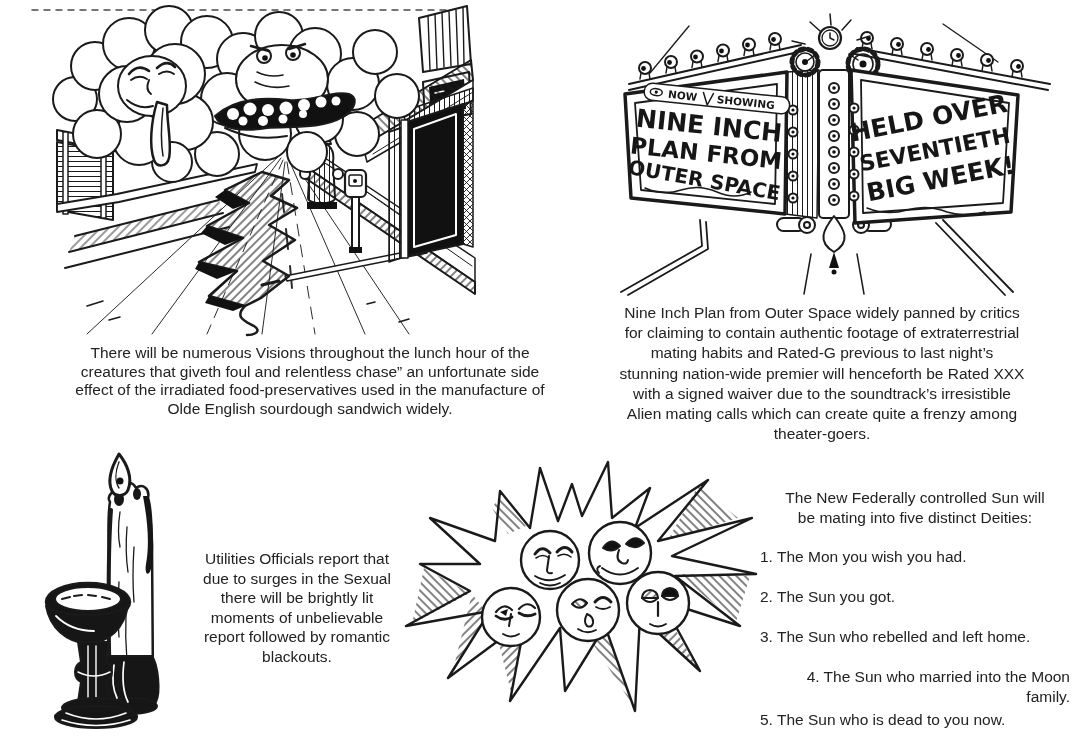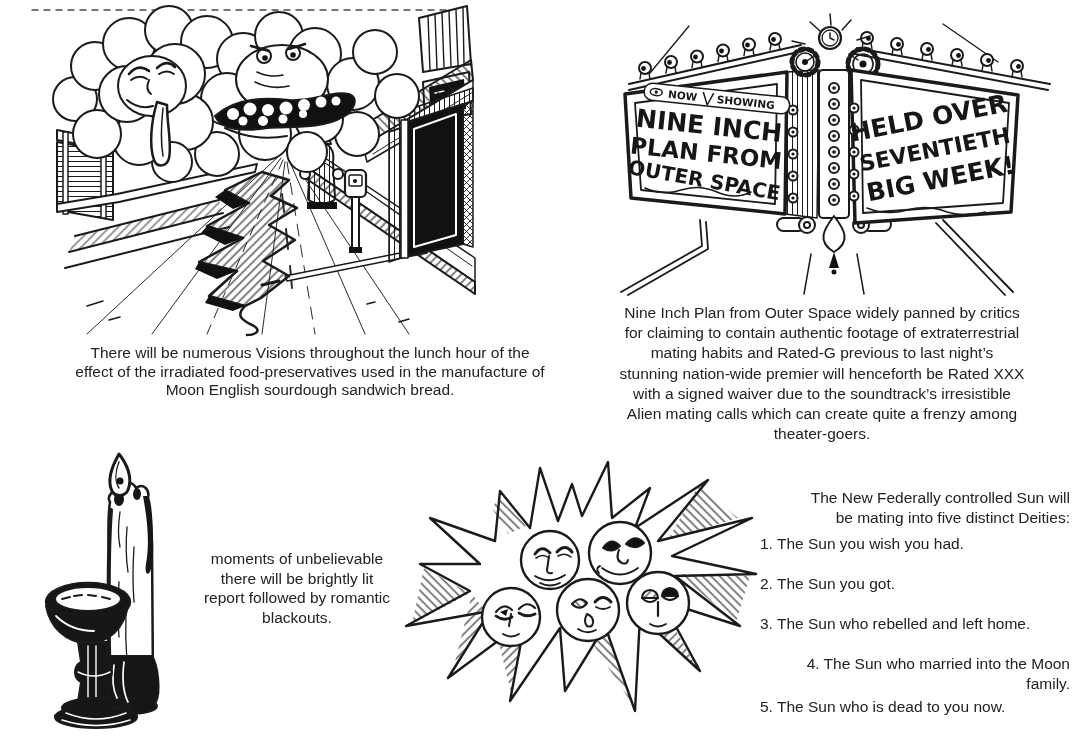--- a/index.html
+++ b/index.html
@@ -5,21 +5,21 @@
   * { margin:0; padding:0; box-sizing:border-box; }
   html,body { width:1080px; height:745px; }
   body { position:relative; background:#ffffff; overflow:hidden;
          font-family:"Liberation Sans", sans-serif; color:#1f1f1f; }
   .abs { position:absolute; }
   .caption { text-align:center; font-size:15.5px; line-height:18.6px; color:#222; }
   .caption div { white-space:nowrap; }
   .cap-marquee { line-height:20.2px; }
   .cap-utilities { line-height:19.6px; }
   .deities { font-size:15.5px; line-height:20px; color:#222; }
-  .deities .heading { text-align:right; margin-bottom:6px; }
+  .deities .heading { text-align:center; margin-bottom:19px; }
   .deities .item { margin-bottom:20px; }
   .deities .item.tight { margin-bottom:3px;text-align:right; }
   svg { display:block; overflow:visible; }
   svg text.marq { font-family:"DejaVu Sans", sans-serif; font-weight:bold; fill:#161616; }
 </style>
 </head>
 <body>
 
 <svg width="0" height="0" class="abs" aria-hidden="true">
   <defs>
@@ -180,22 +180,23 @@
     <polygon points="150,222 186,234 168,241 144,229" fill="#111" stroke="none"></polygon>
     <polygon points="142,258 180,267 160,275 138,265" fill="#111" stroke="none"></polygon>
     <polygon points="152,292 188,302 176,307 148,299" fill="#111" stroke="none"></polygon>
     <path d="M188,302 C176,314 190,318 197,322 C205,327 198,331 190,331" stroke-width="2.5"></path>
   </g>
   <path d="M30,302 l16,-5 M52,316 l11,-3 M342,318 l10,-3 M310,300 l8,-2" stroke-width="1.5"></path>
 </svg>
 
 <div class="caption abs" style="left:40px; top:344px; width:540px;">
   <div>There will be numerous Visions throughout the lunch hour of the</div>
+  <div>creatures that giveth foul and relentless chase” an unfortunate side</div>
   <div>effect of the irradiated food-preservatives used in the manufacture of</div>
-  <div>Moon English sourdough sandwich bread.</div>
+  <div>Olde English sourdough sandwich widely.</div>
 </div>
 
 <svg class="abs" style="left:605px; top:10px;" width="460" height="290" viewBox="0 0 460 290" fill="none" stroke="#1a1a1a" stroke-width="2" stroke-linecap="round" stroke-linejoin="round">
 
   <path d="M45,63 L84,16 M338,14 L393,52" stroke-width="1.3"></path>
 
   <g stroke-width="1.8">
     <path d="M95,210 L97,236 L16,282"></path>
       <path d="M101,212 L103,239 L23,285"></path>
     <path d="M338,210 L408,282"></path>
@@ -417,22 +418,24 @@
     <path d="M56,192 L59,212 C51,216 51,228 59,232 L56,252 L88,252 L84,232 C92,228 92,216 84,212 L86,192 Z" fill="#161616" stroke-width="2"></path>
     <path d="M66,196 L66,248 M74,196 L74,248" stroke="#fff" stroke-width="1.4"></path>
     <path d="M56,222 q16,8 32,0" stroke="#fff" stroke-width="1.5"></path>
     <ellipse cx="74" cy="258" rx="34" ry="10" fill="#161616" stroke-width="2"></ellipse>
     <ellipse cx="74" cy="267" rx="41" ry="11" fill="#161616" stroke-width="2.2"></ellipse>
     <path d="M44,263 q30,12 60,0 M40,270 q34,11 68,0" stroke="#fff" stroke-width="1.6"></path>
   </g>
 </svg>
 
 <div class="caption cap-utilities abs" style="left:172px; top:549px; width:250px;">
+  <div>Utilities Officials report that</div>
+  <div>due to surges in the Sexual</div>
+  <div>there will be brightly lit</div>
   <div>moments of unbelievable</div>
-  <div>there will be brightly lit</div>
   <div>report followed by romantic</div>
   <div>blackouts.</div>
 </div>
 
 <svg class="abs" style="left:400px; top:456px;" width="365" height="288" viewBox="0 0 365 288" fill="none" stroke="#1a1a1a" stroke-width="2.4" stroke-linecap="round" stroke-linejoin="round">
   <polygon fill="#fff" points="30,62 95,85 100,35 130,72 140,12 158,65 172,28 182,60 208,6 212,62 250,32 235,72 308,24 258,85 352,62 272,100 356,118 275,120 340,170 262,145 300,215 240,160 235,255 205,170 165,235 160,172 110,245 125,165 48,222 90,155 6,170 70,135 20,108 80,108"></polygon>
   <g stroke="none">
     <polygon points="100,40 126,70 108,78 92,52" fill="url(#hL)"></polygon>
     <polygon points="298,30 268,84 338,62" fill="url(#hL)"></polygon>
     <polygon points="350,120 278,118 336,166" fill="url(#hL)"></polygon>
@@ -481,18 +484,18 @@
     <path d="M258,146 l0,14" stroke-width="2.2"></path>
     <path d="M250,168 q8,5 16,0" stroke-width="1.8"></path>
   </g>
 </svg>
 
 <div class="deities abs" style="left:760px; top:488px; width:310px;">
   <div class="heading">
     <div>The New Federally controlled Sun will</div>
     <div>be mating into five distinct Deities:</div>
   </div>
-  <div class="item">1. The Sun you wish you had.</div>
+  <div class="item">1. The Mon you wish you had.</div>
   <div class="item">2. The Sun you got.</div>
   <div class="item">3. The Sun who rebelled and left home.</div>
   <div class="item tight">4. The Sun who married into the Moon family.</div>
   <div class="item">5. The Sun who is dead to you now.</div>
 </div>
 
 </body></html>

